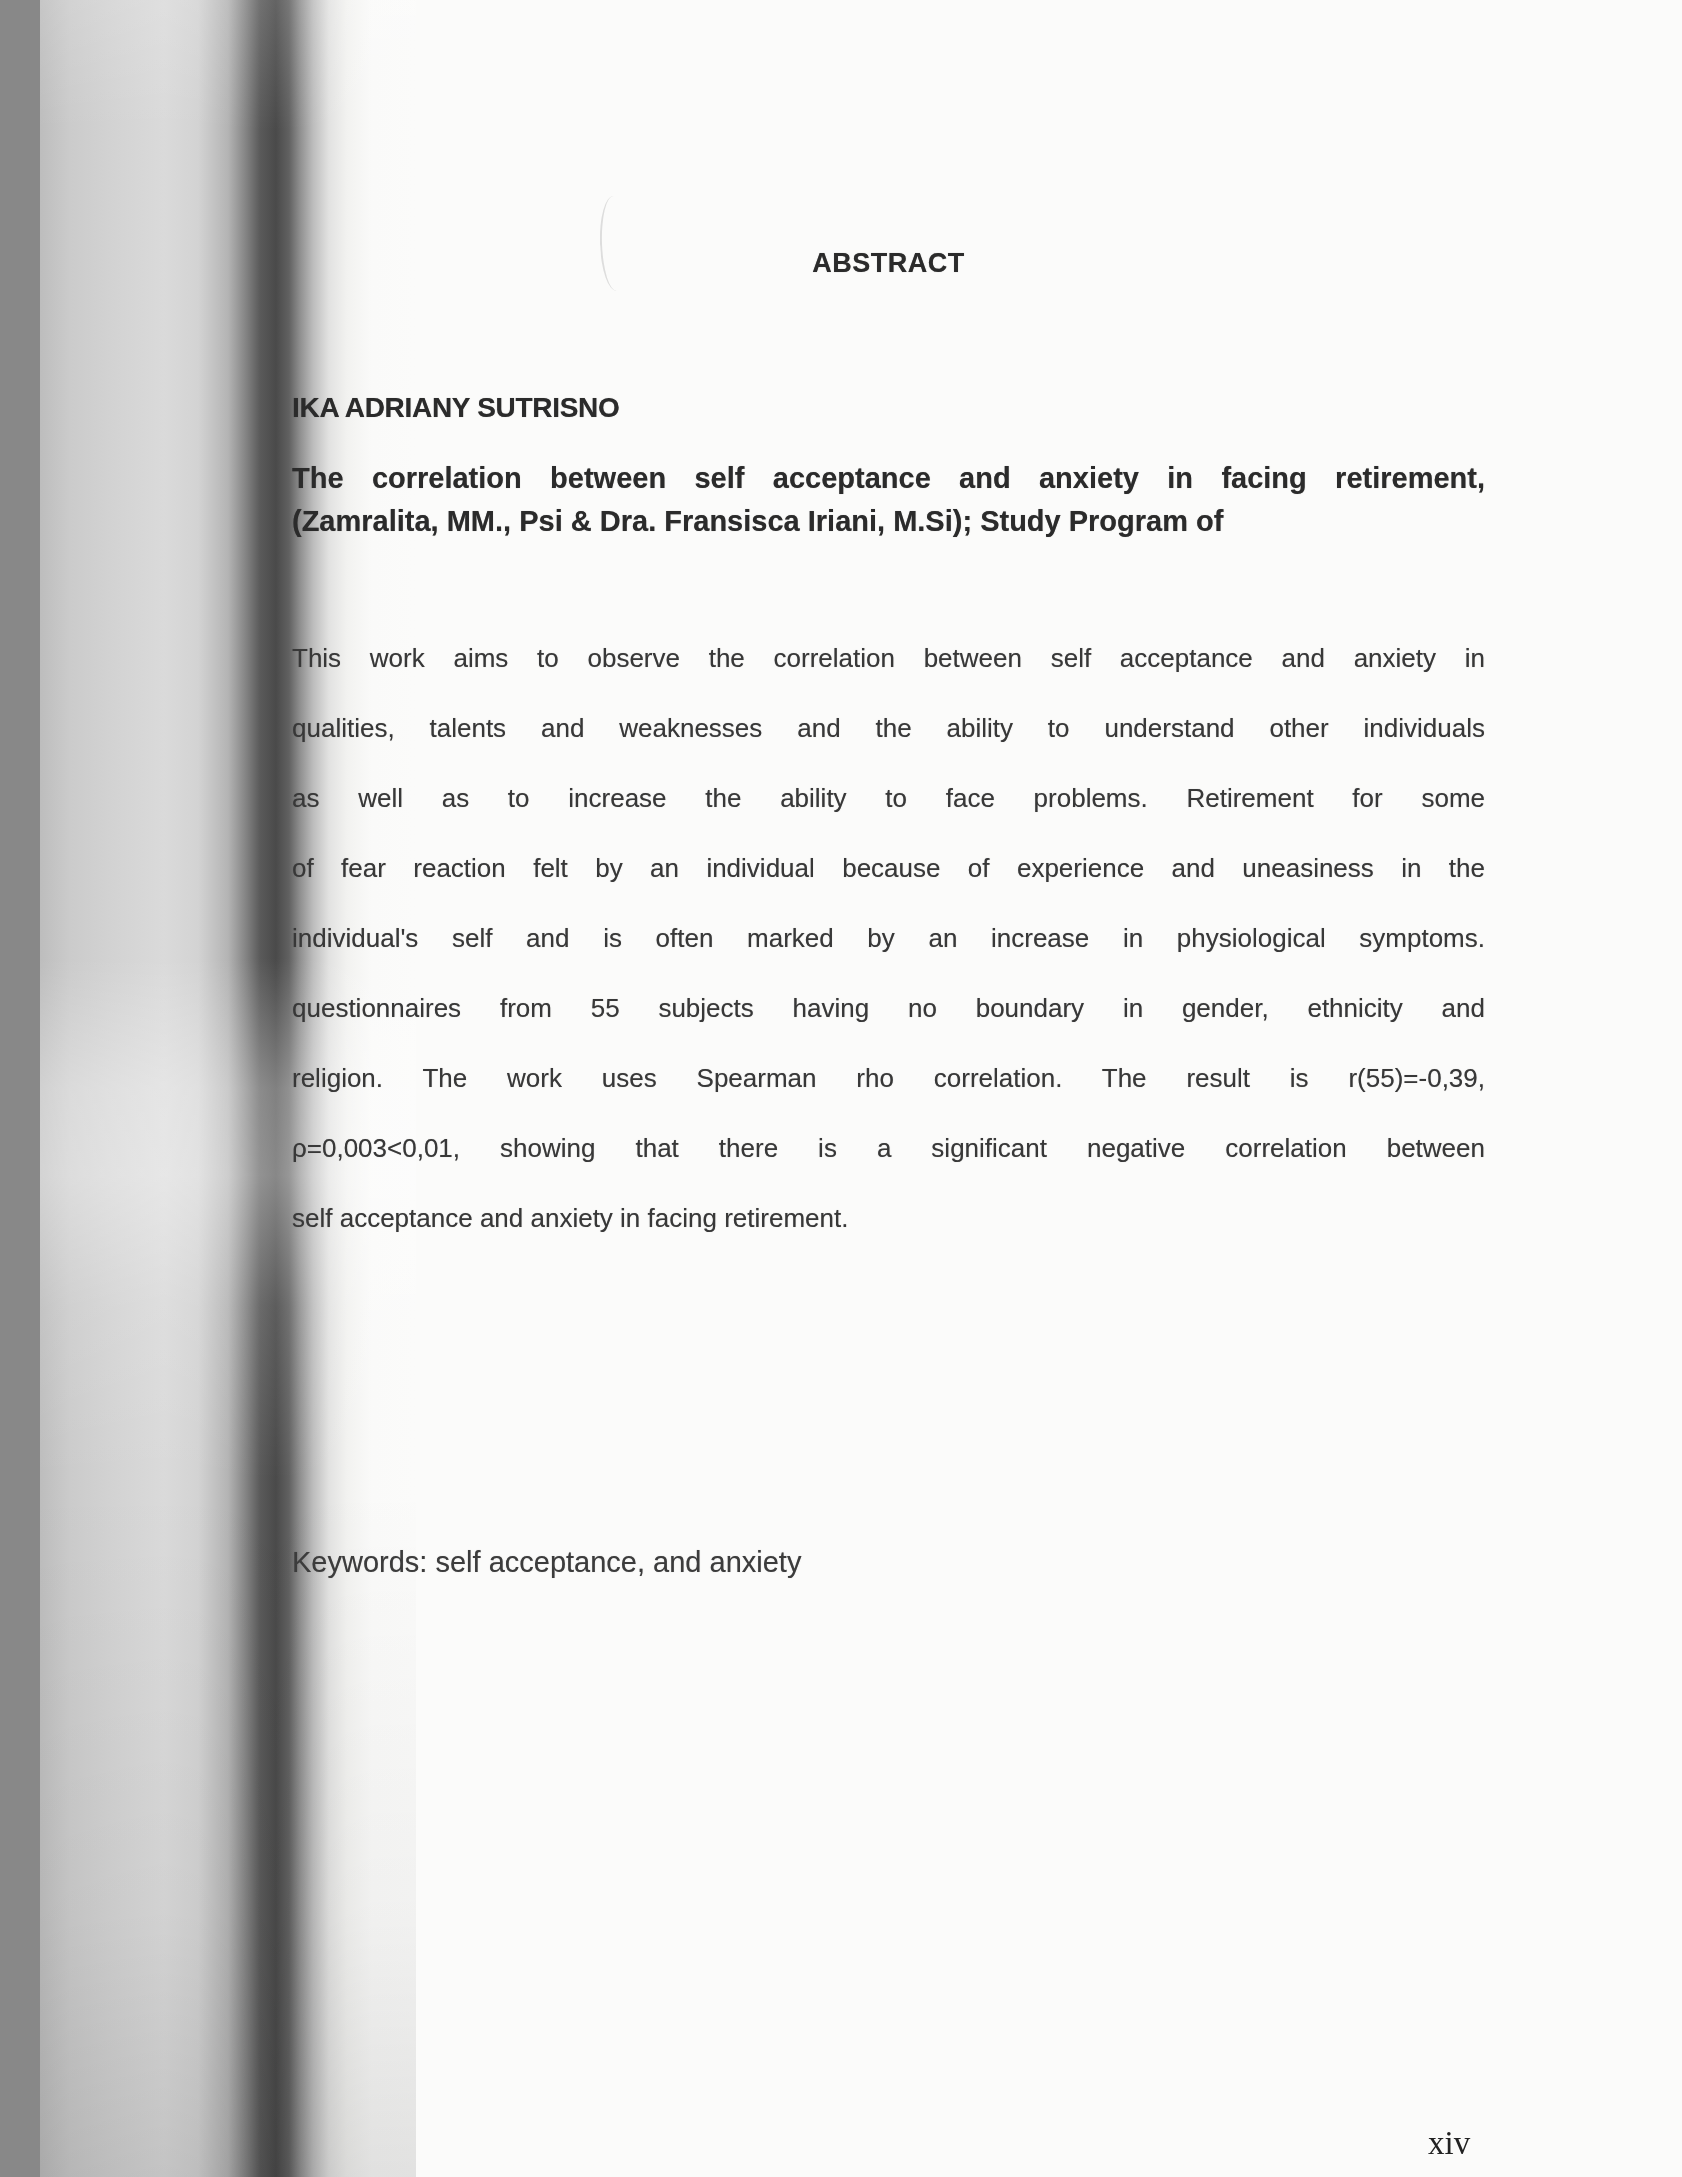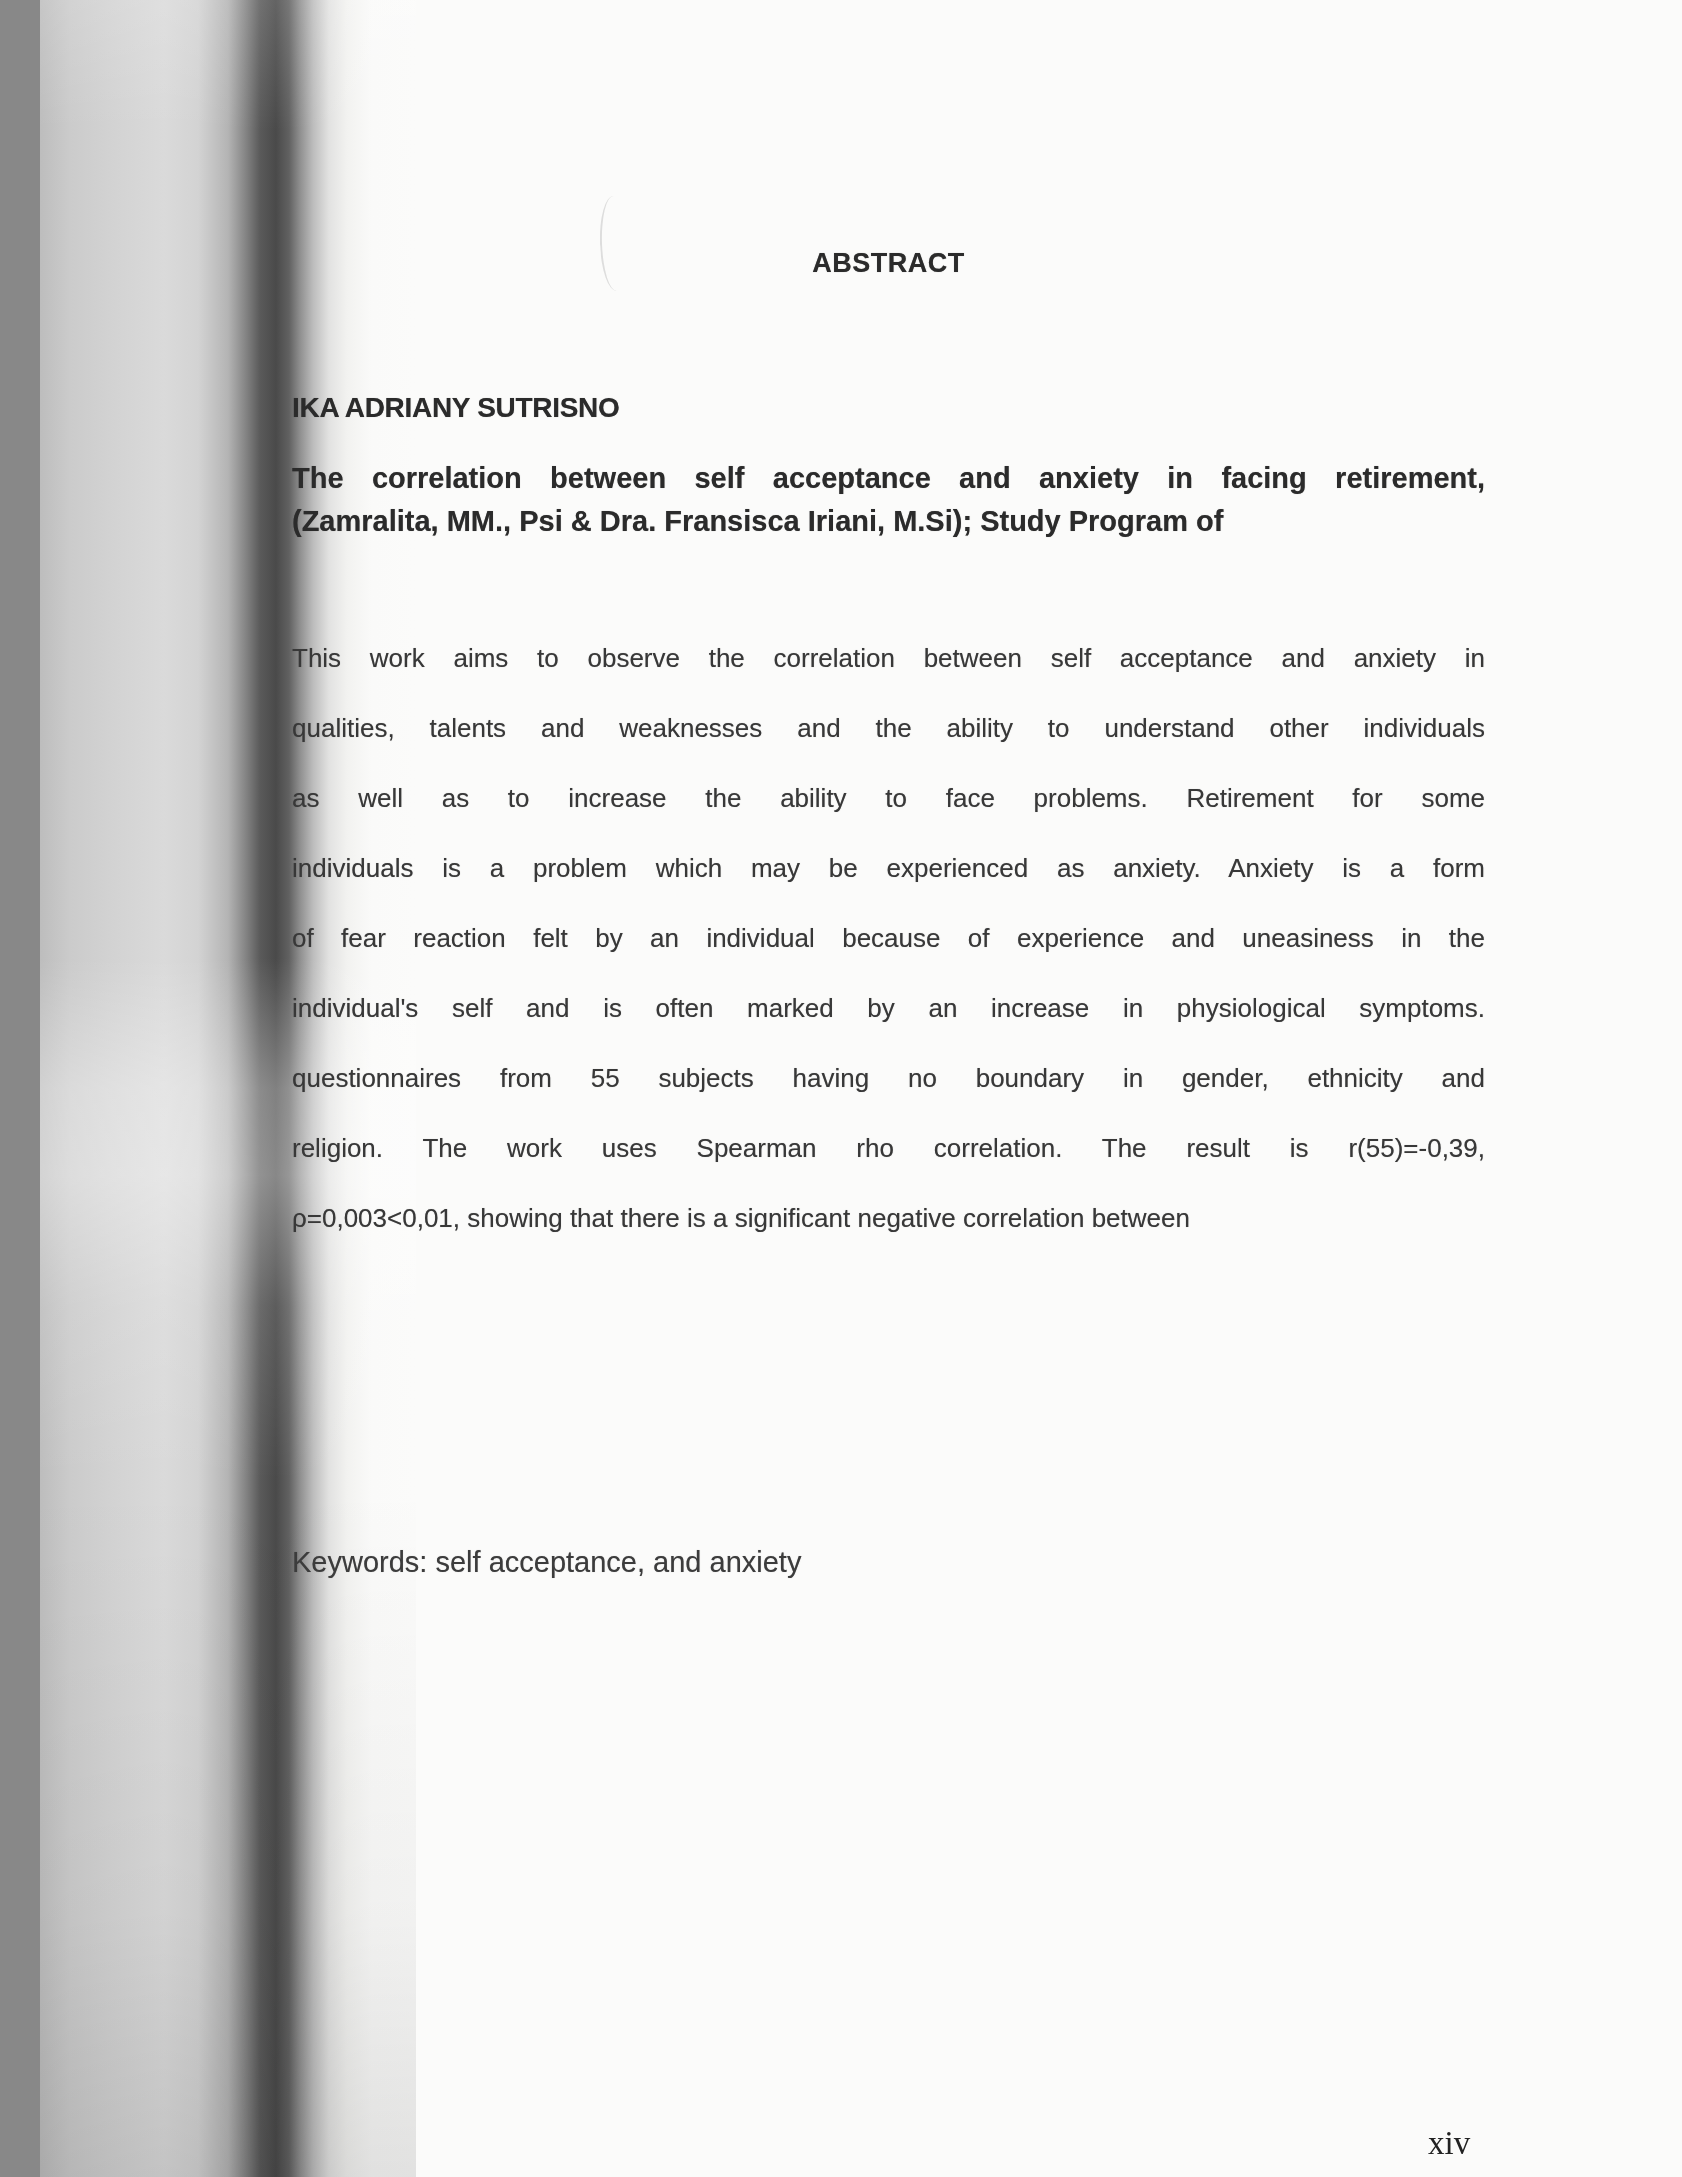--- a/index.html
+++ b/index.html
@@ -162,26 +162,26 @@
 
     <div class="title jlines">
         <div>The correlation between self acceptance and anxiety in facing retirement,</div>
         <div>(Zamralita, MM., Psi &amp; Dra. Fransisca Iriani, M.Si); Study Program of</div>
       </div>
 
     <div class="body jlines">
         <div>This work aims to observe the correlation between self acceptance and anxiety in</div>
         <div>qualities, talents and weaknesses and the ability to understand other individuals</div>
         <div>as well as to increase the ability to face problems. Retirement for some</div>
-        <div>individuals is a problem which may be experienced as anxiety. Anxiety is a form</div>
         <div>of fear reaction felt by an individual because of experience and uneasiness in the</div>
         <div>individual's self and is often marked by an increase in physiological symptoms.</div>
         <div>questionnaires from 55 subjects having no boundary in gender, ethnicity and</div>
         <div>religion. The work uses Spearman rho correlation. The result is r(55)=-0,39,</div>
         <div>ρ=0,003&lt;0,01, showing that there is a significant negative correlation between</div>
+        <div>self acceptance and anxiety in facing retirement.</div>
       </div>
 
     <div class="keywords">Keywords: self acceptance, and anxiety</div>
   </div>
 
   <div class="pagenum">xiv</div>
 </div>
 
 
 </body></html>

